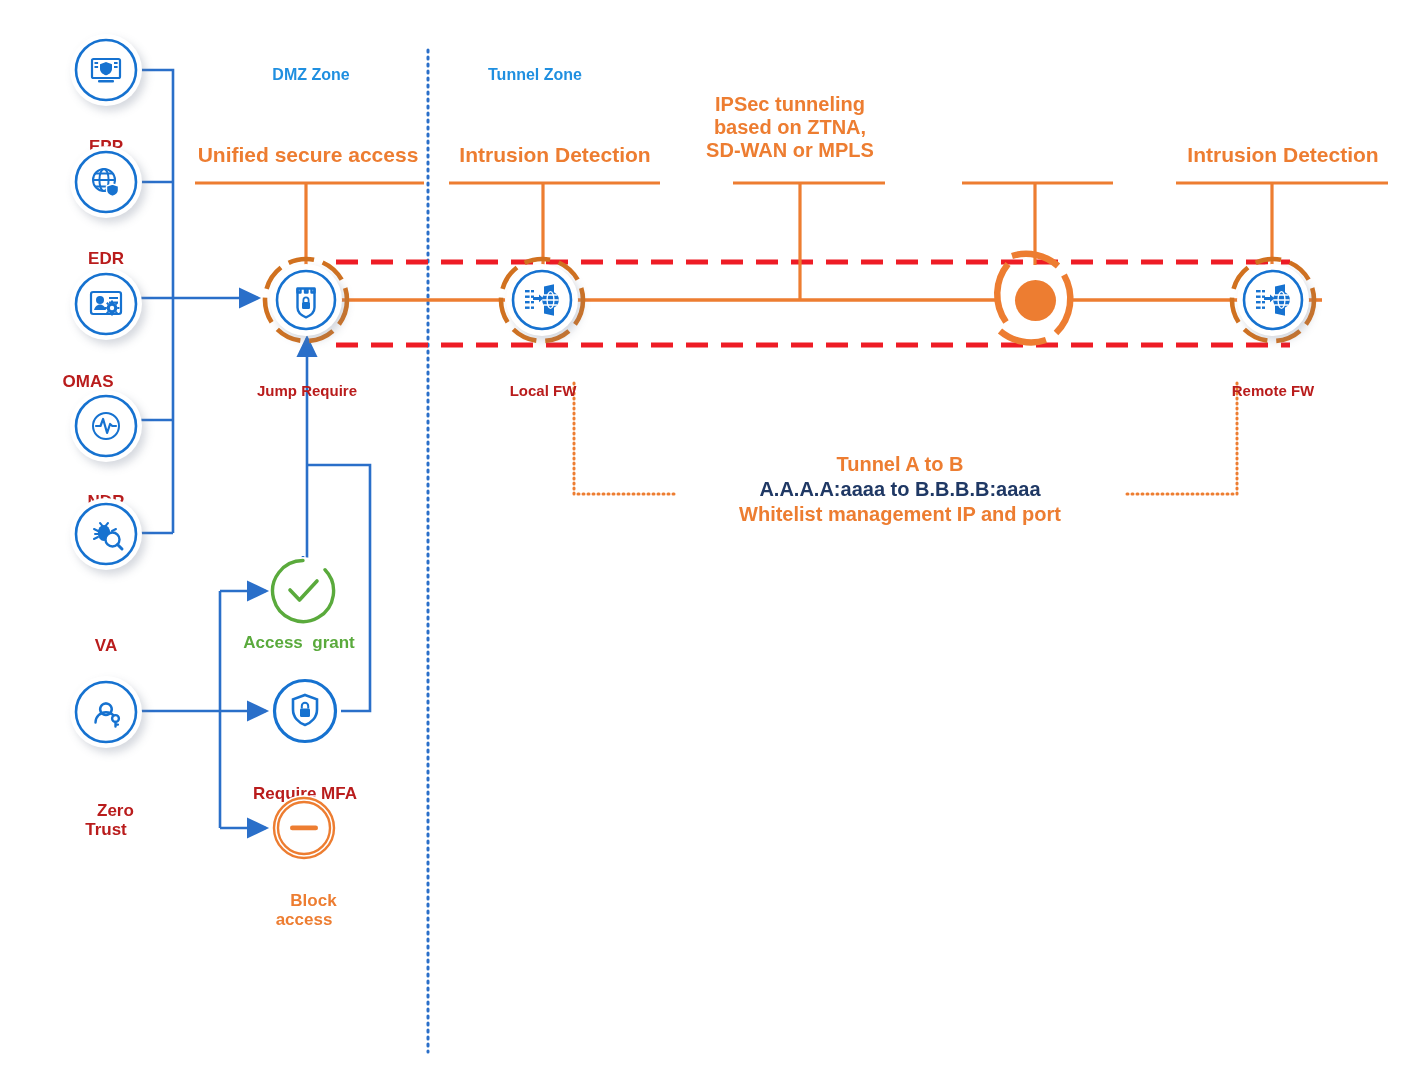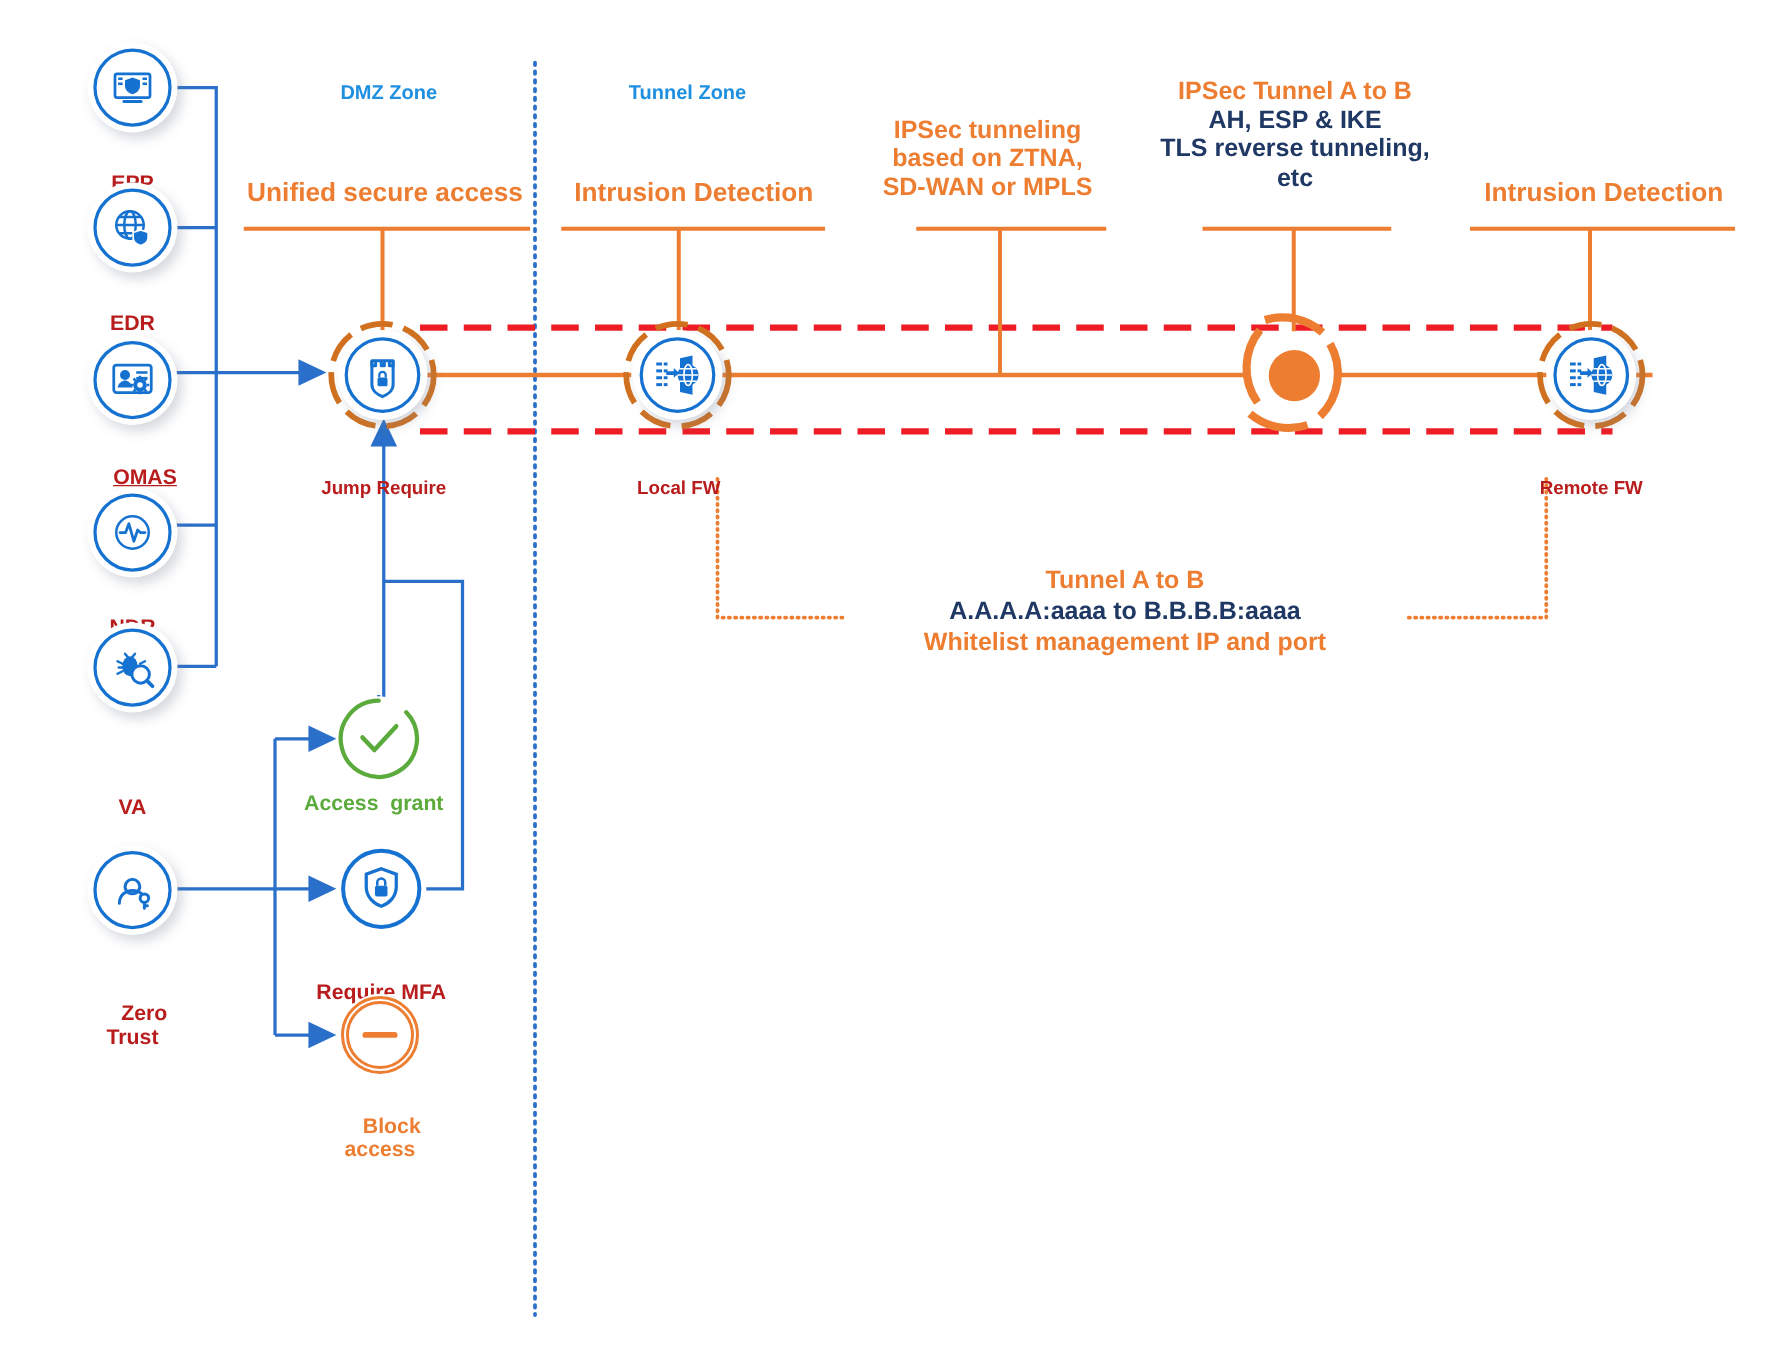--- a/index.html
+++ b/index.html
@@ -87,42 +87,36 @@
 
     <g stroke="#ed7d31" stroke-width="6.5" fill="none" stroke-linecap="butt">
       <path d="M1012,256 a48,48 0 0 1 46,10"></path>
       <path d="M1064,275 a48,48 0 0 1 -8,58"></path>
       <path d="M1046,340 a48,48 0 0 1 -46,-9"></path>
       <path d="M1006,322 a48,48 0 0 1 2,-58"></path>
     </g>
   </svg>
 
   <div class="zonelbl" style="left:236px;top:66px;width:150px;">DMZ Zone</div>
-  <div class="zonelbl" style="left:475px;top:66px;width:150px;">Tunnel Zone</div>
+  <div class="zonelbl" style="left:460px;top:66px;width:150px;">Tunnel Zone</div>
 
   <div class="callout" style="left:170px;top:143px;width:276px;font-size:21px;">
     <span class="o">Unified secure access</span>
   </div>
 
   <div class="callout" style="left:432px;top:143px;width:246px;font-size:21px;">
     <span class="o">Intrusion Detection</span>
   </div>
 
   <div class="callout" style="left:680px;top:93px;width:220px;font-size:20px;">
     <span class="o">IPSec tunneling</span>
     <span class="o">based on ZTNA,</span>
     <span class="o">SD-WAN or MPLS</span>
   </div>
 
-  <div class="callout" style="left:895px;top:62px;width:282px;font-size:20px;">
-    <span class="o">IPSec Tunnel A to B</span>
-    <span class="n">AH, ESP &amp; IKE</span>
-    <span class="n">TLS reverse tunneling,</span>
-    <span class="n">etc</span>
-  </div>
 
   <div class="callout" style="left:1160px;top:143px;width:246px;font-size:21px;">
     <span class="o">Intrusion Detection</span>
   </div>
 
   <div class="callout" style="left:660px;top:452px;width:480px;font-size:20px;line-height:1.25;">
     <span class="o">Tunnel A to B</span>
     <span class="n">A.A.A.A:aaaa to B.B.B.B:aaaa</span>
     <span class="o">Whitelist management IP and port</span>
   </div>
@@ -169,21 +163,21 @@
         </g>
       <g transform="translate(42,40)" fill="#1672d0">
         <circle cx="0" cy="0" r="5.4"></circle>
         <circle cx="0" cy="0" r="2.2" fill="#fff"></circle>
         <g stroke="#1672d0" stroke-width="2">
           <path d="M0,-7.4 V-5.2 M0,7.4 V5.2 M-7.4,0 H-5.2 M7.4,0 H5.2 M-5.2,-5.2 L-3.7,-3.7 M5.2,5.2 L3.7,3.7 M5.2,-5.2 L3.7,-3.7 M-5.2,5.2 L-3.7,3.7"></path>
         </g>
       </g>
     </svg>
   </div>
-  <div class="lbl lbl-blue" style="left:61px;top:348px;width:110px;font-size:17px;text-decoration:underline;">OMAS</div>
+  <div class="lbl lbl-blue" style="left:33px;top:348px;width:110px;font-size:17px;">OMAS</div>
 
   <div class="node shadowed" style="left:70px;top:390px;width:72px;height:72px;">
     <svg width="72" height="72" viewBox="0 0 72 72">
       <circle cx="36" cy="36" r="30" fill="#fff" stroke="#1672d0" stroke-width="2.6"></circle>
       <circle cx="36" cy="36" r="13" fill="none" stroke="#1672d0" stroke-width="2"></circle>
       <path d="M26 36 h4.5 l2.6 -7 l4 14 l3 -9 l2.2 2 H46" fill="none" stroke="#1672d0" stroke-width="2.2" stroke-linejoin="round" stroke-linecap="round"></path>
     </svg>
   </div>
   <div class="lbl lbl-blue" style="left:56px;top:468px;width:100px;font-size:17px;">NDR</div>
 

